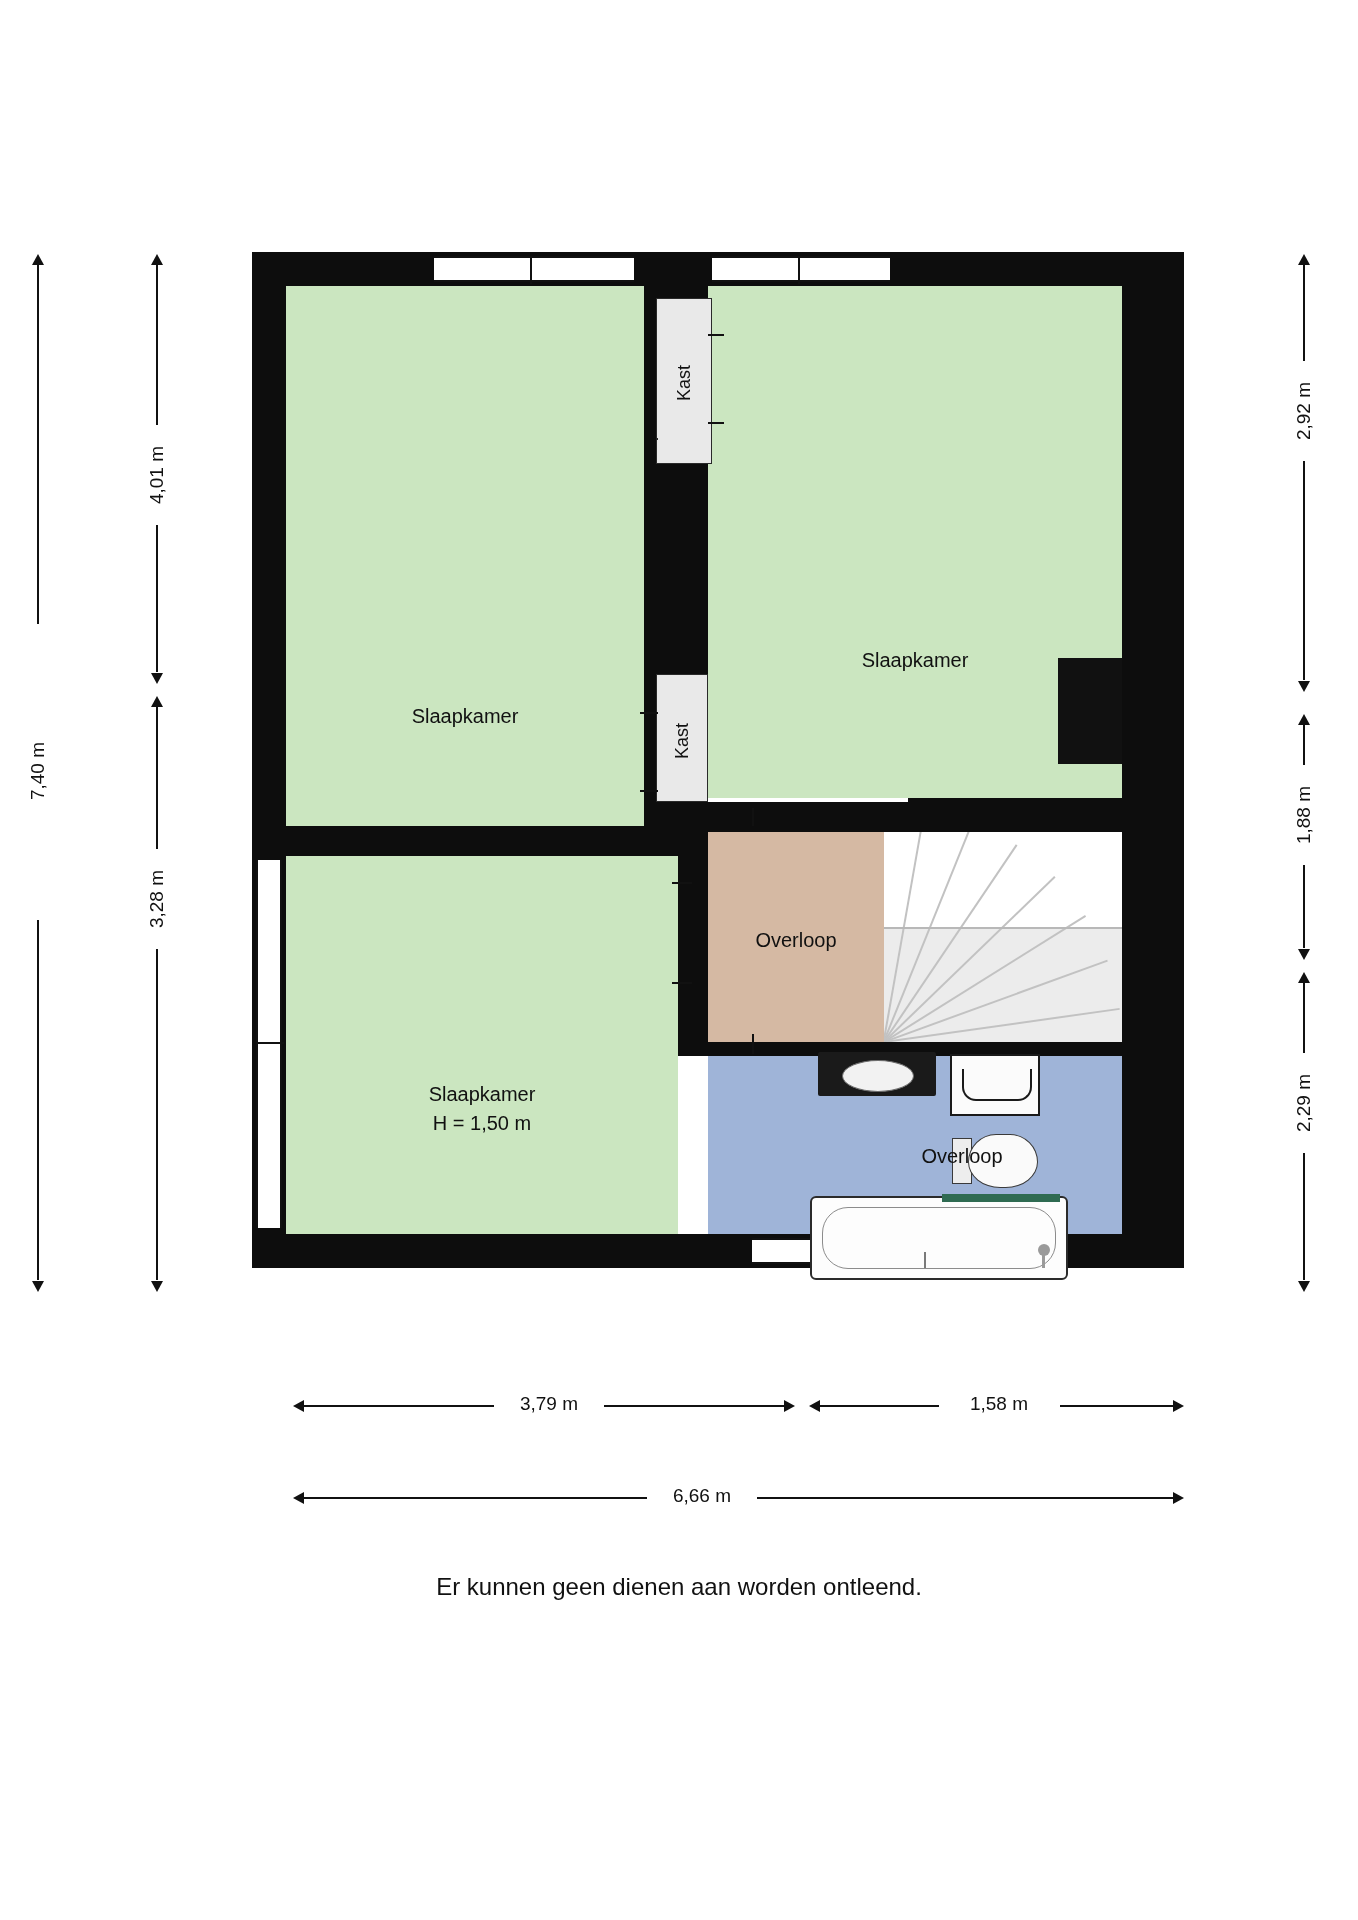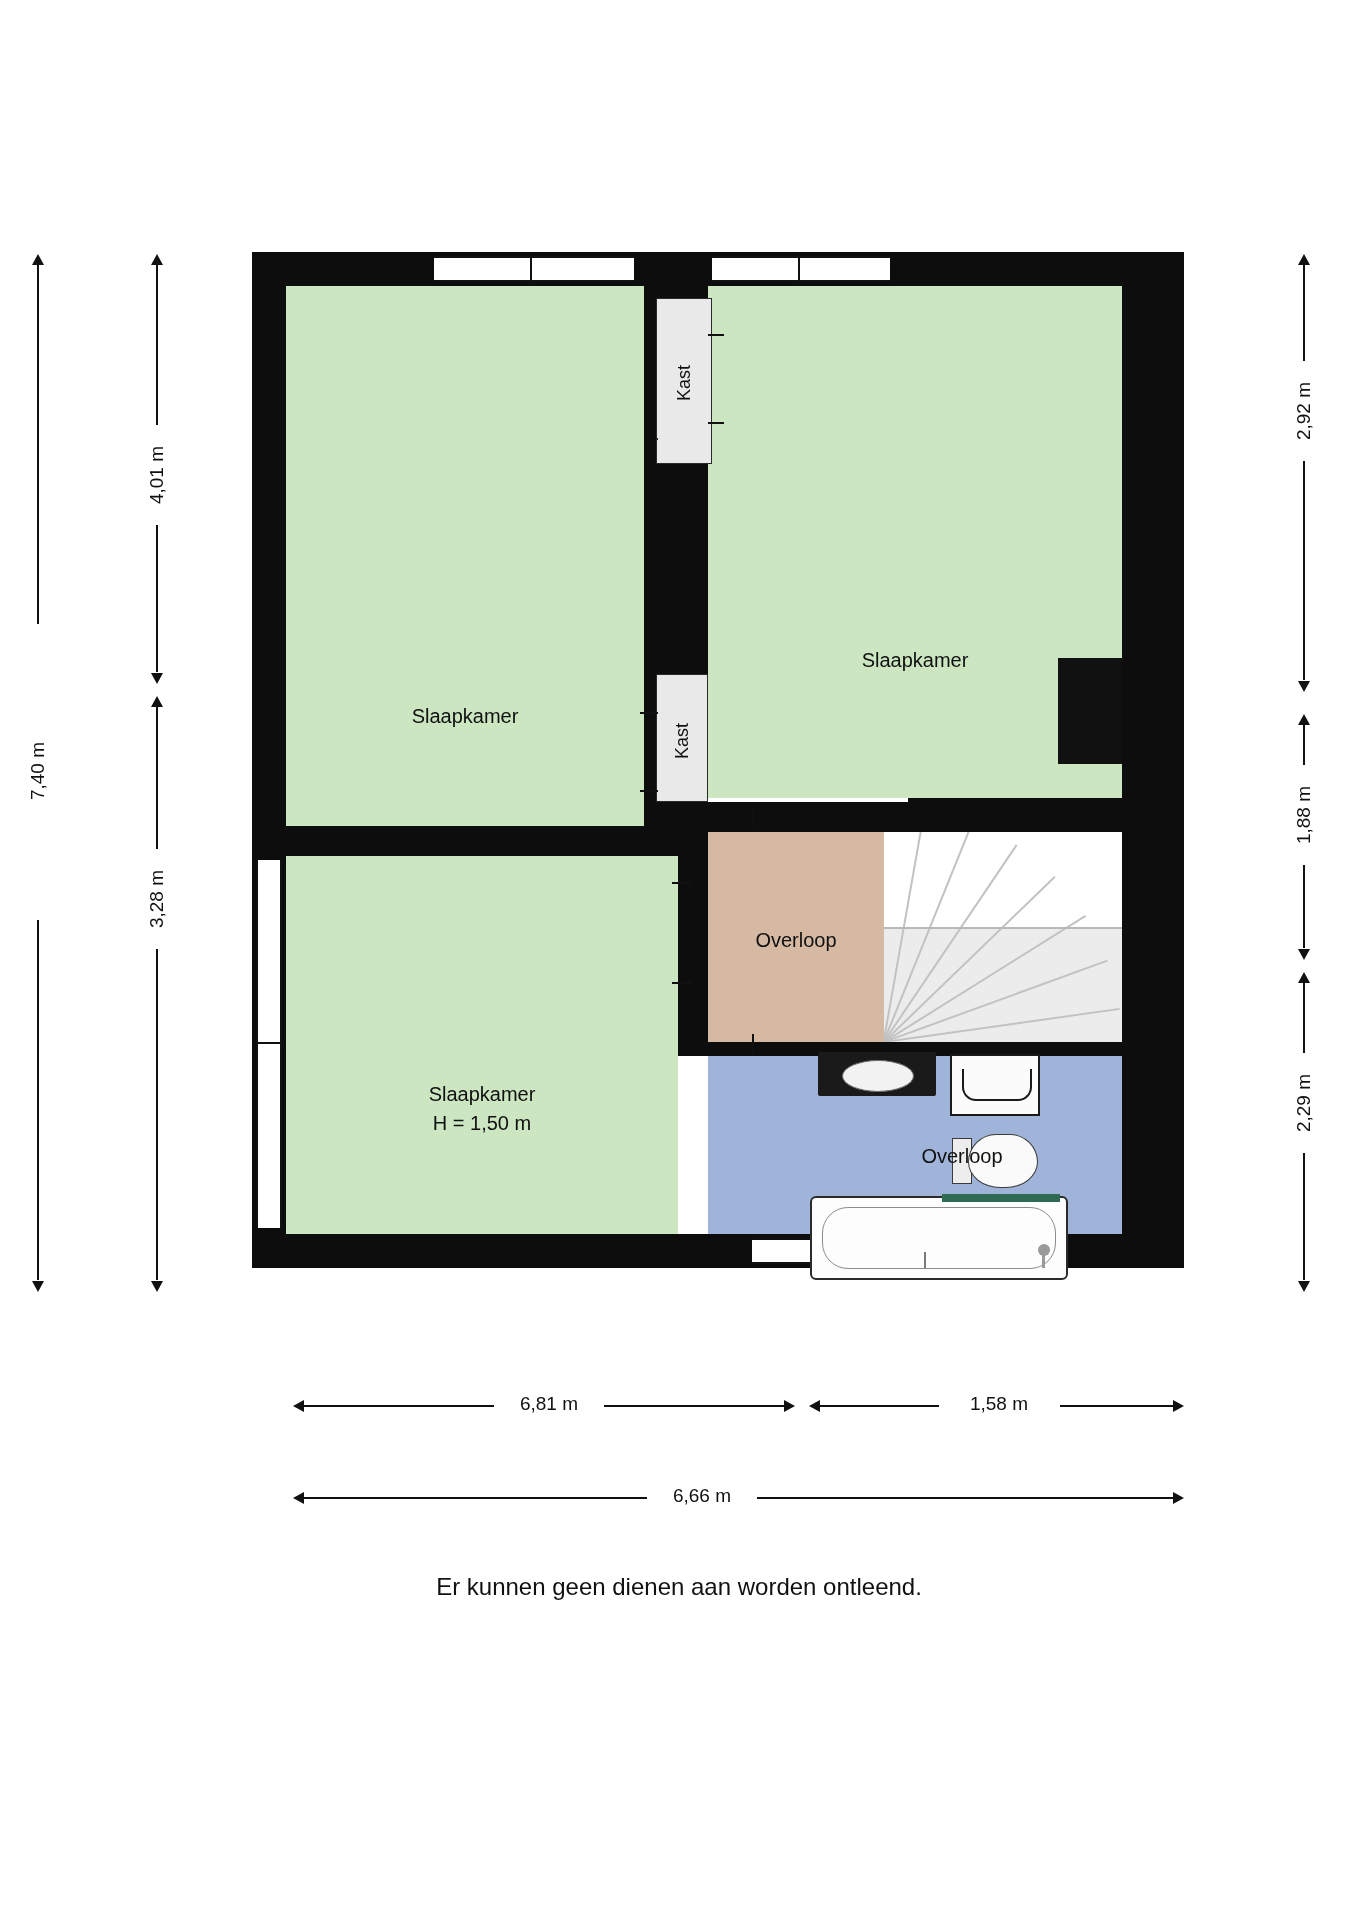--- a/index.html
+++ b/index.html
@@ -400,21 +400,21 @@
     <div class="arrow up" style="left:1298px; top:972px;"></div>
     <div class="arrow down" style="left:1298px; top:1281px;"></div>
     <div class="dim-label vert" style="left:1254px; top:1092px; width:100px;">2,29 m</div>
   </div>
 
   <div class="dim">
     <div class="dim-line" style="left:303px; top:1405px; width:200px; height:2px;"></div>
     <div class="dim-line" style="left:595px; top:1405px; width:190px; height:2px;"></div>
     <div class="arrow left" style="left:293px; top:1400px;"></div>
     <div class="arrow right" style="left:784px; top:1400px;"></div>
-    <div class="dim-label" style="left:494px; top:1393px; width:110px;">6,81 m</div>
+    <div class="dim-label" style="left:494px; top:1393px; width:110px;">3,79 m</div>
   </div>
 
   <div class="dim">
     <div class="dim-line" style="left:819px; top:1405px; width:120px; height:2px;"></div>
     <div class="dim-line" style="left:1060px; top:1405px; width:117px; height:2px;"></div>
     <div class="arrow left" style="left:809px; top:1400px;"></div>
     <div class="arrow right" style="left:1173px; top:1400px;"></div>
     <div class="dim-label" style="left:944px; top:1393px; width:110px;">1,58 m</div>
   </div>
 

